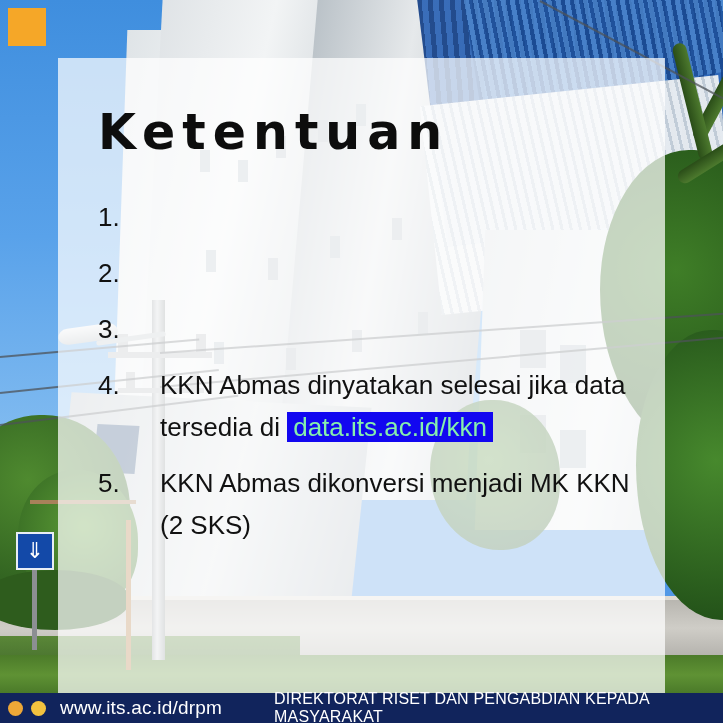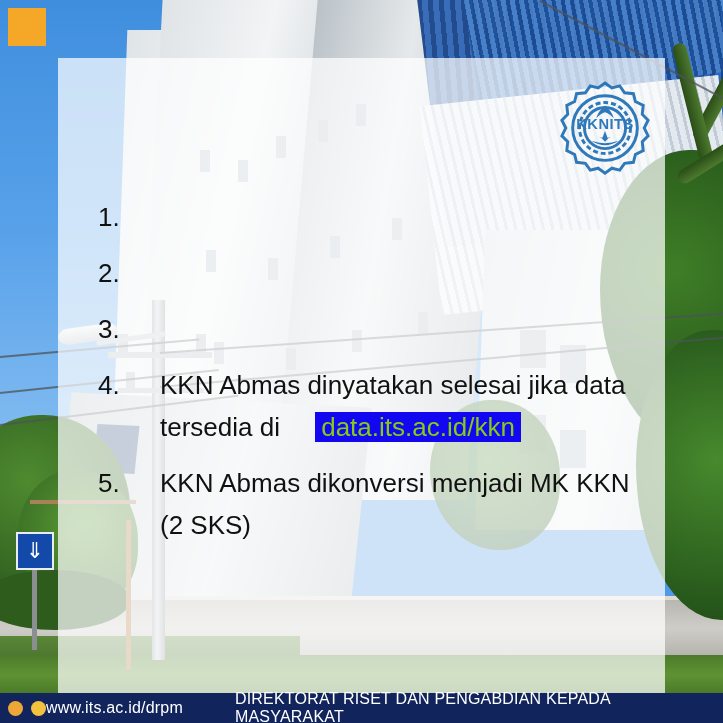--- a/index.html
+++ b/index.html
@@ -74,29 +74,29 @@
   
   .title{position:absolute;left:98px;top:104px;
     font-size:49px;font-weight:bold;letter-spacing:7px;color:#0d0d0d;
     font-family:"DejaVu Sans","Liberation Sans",sans-serif;}
 
   
   .list{position:absolute;left:98px;top:196px;width:560px;}
   .item{display:flex;margin-bottom:14px;}
   .num{width:62px;flex:0 0 62px;font-size:26px;color:#111;line-height:42px;}
   .txt{font-size:26px;color:#111;line-height:42px;}
-  .url-hl{background:#1207f0;color:#84cc16;padding:0 6px;margin-left:28px;}
+  .url-hl{background:#1207f0;color:#86efac;padding:0 6px;}
 
   
   .footer{position:absolute;left:0;bottom:0;width:723px;height:30px;
     background:#11245c;display:flex;align-items:center;}
   .dot{width:15px;height:15px;border-radius:50%;margin-left:8px;flex:0 0 15px;}
   .dot-a{background:#eda737;}
   .dot-b{background:#f3c23f;}
-  .foot-url{color:#ffffff;font-size:16px;letter-spacing:.2px;}
+  .foot-url{color:#ffffff;font-size:19px;margin-left:14px;letter-spacing:.2px;}
   .foot-title{color:#ffffff;font-size:16px;margin-left:52px;letter-spacing:.2px;}
 </style>
 </head>
 <body>
 
 <div class="poster">
 
   <div class="photo">
     <div class="sky"></div>
 
@@ -166,41 +166,22 @@
       <div class="sign-arrow">⇓</div>
     </div>
     <div class="bar-y" style="left:126px;top:520px;height:150px;background:#b0763a;"></div>
     <div class="cross" style="left:30px;top:500px;width:106px;height:4px;background:#a8815a;"></div>
   </div>
 
   <div class="orange-square"></div>
 
   <div class="panel"></div>
 
-  <div class="logo">
-    <svg viewBox="0 0 100 100" width="98" height="98" aria-hidden="true">
-      <g fill="none" stroke="#1f6fb5" stroke-width="3">
-        <path d="M50 3 L57 8 L65 6 L70 13 L79 14 L81 22 L89 26 L88 35 L94 41 L90 49
-                 L94 57 L88 63 L89 72 L81 76 L79 84 L70 85 L65 92 L57 90 L50 95
-                 L43 90 L35 92 L30 85 L21 84 L19 76 L11 72 L12 63 L6 57 L10 49
-                 L6 41 L12 35 L11 26 L19 22 L21 14 L30 13 L35 6 L43 8 Z"></path>
-        <circle cx="50" cy="49" r="33"></circle>
-        <circle cx="50" cy="49" r="26" stroke-dasharray="5 3"></circle>
-        <circle cx="50" cy="49" r="21"></circle>
-      </g>
-      <g fill="#1f6fb5">
-        <path d="M50 26 q-7 6 -9 13 q5 -5 9 -6 q4 1 9 6 q-2 -7 -9 -13 z"></path>
-        <path d="M36 62 q14 9 28 0 q-14 5 -28 0 z"></path>
-        <path d="M44 58 q6 5 12 0 q-6 3 -12 0 z"></path>
-        <path d="M50 52 l3 8 l-3 3 l-3 -3 z"></path>
-      </g>
-      <text x="50" y="50" text-anchor="middle" fill="#1f6fb5" font-family="Liberation Sans, sans-serif" font-size="15" font-weight="bold" letter-spacing="0.5">KKNITS</text>
-    </svg>
-  </div>
-
+
+  <div class="title">Ketentuan</div>
 
   <div class="list">
 
     <div class="item">
       <div class="num">1.</div>
     </div>
 
     <div class="item">
       <div class="num">2.</div>
     </div>

